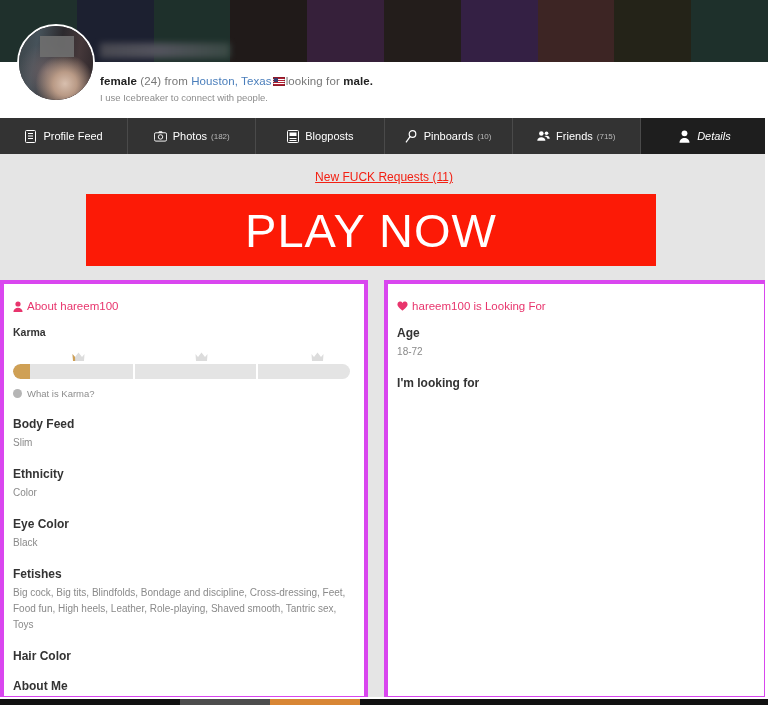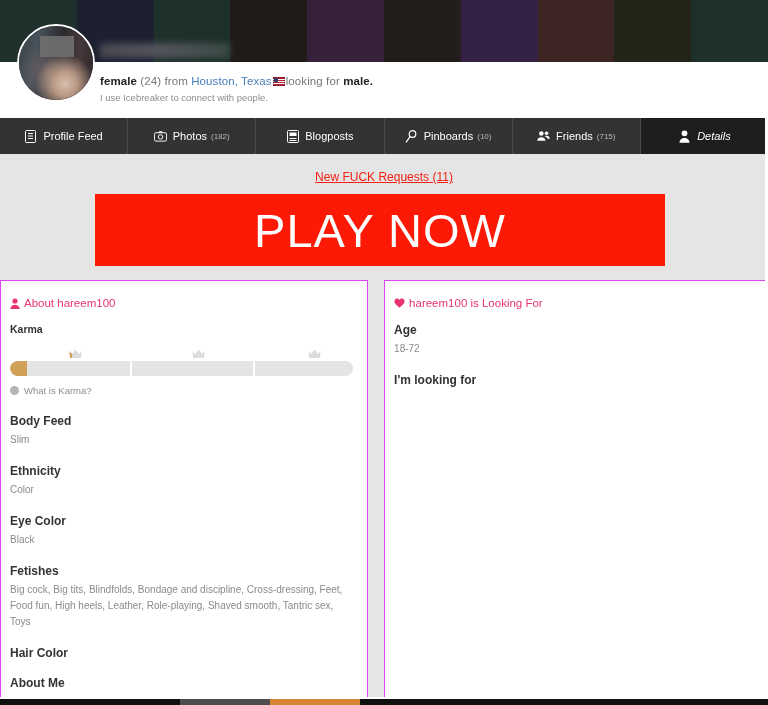--- a/index.html
+++ b/index.html
@@ -166,21 +166,21 @@
   }
   .promo-link {
     font-size: 12px;
     color: #f32013;
     text-decoration: underline;
     cursor: pointer;
   }
 
   .play-banner {
     position: absolute;
-    left: 95px;
+    left: 86px;
     top: 194px;
     width: 570px;
     height: 72px;
     background: #fc1a06;
     display: flex;
     align-items: center;
     justify-content: center;
     cursor: pointer;
   }
   .play-banner-text {
@@ -195,21 +195,21 @@
   .content {
     position: absolute;
     top: 280px; left: 0;
     width: 768px;
     height: 420px;
     display: flex;
     gap: 8px;
   }
   .panel {
     background: #ffffff;
-    border: 1px solid #d946ef;
+    border: 4px solid #d946ef;
     padding: 16px 14px 0 9px;
     overflow: hidden;
   }
   .panel.left  { width: 372px; }
   .panel.right { width: 388px; margin-left: 8px; }
 
   .panel-title {
     font-size: 11.5px;
     color: #e8356d;
     display: flex;

